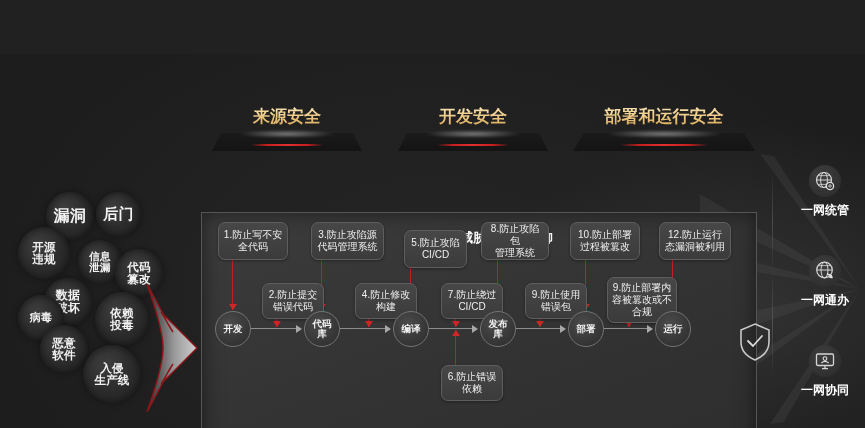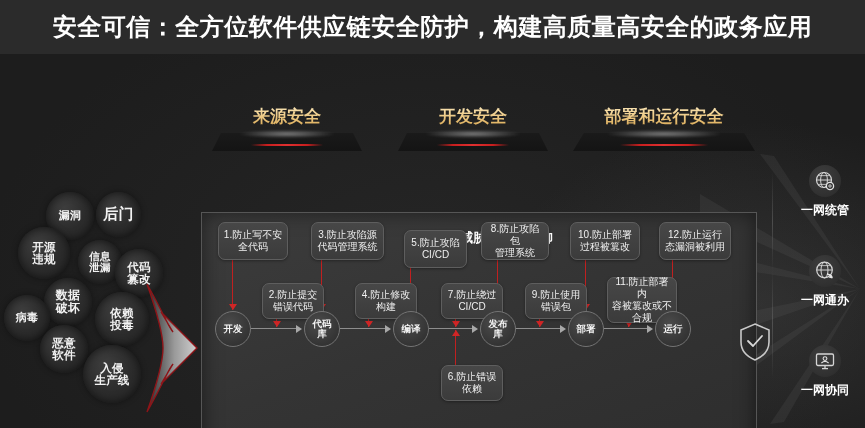--- a/index.html
+++ b/index.html
@@ -128,39 +128,36 @@
   .rail-sep{
     position:absolute;left:772px;width:1px;
     background:linear-gradient(180deg,rgba(120,120,120,0),rgba(120,120,120,.45),rgba(120,120,120,0));
   }
 </style>
 </head>
 <body>
 
 <div id="root">
 
-  <div class="header">
-    <div class="header-title">安全可信：全方位软件供应链安全防护，构建高质量高安全的政务应用</div>
-  </div>
 
   <div class="stage">
 
     <svg width="160" height="270" viewBox="0 0 160 270" style="position:absolute;left:700px;top:100px;opacity:.5;">
       <g fill="#6a6a6a" opacity="0.32">
         <polygon points="160,135 0,40 0,62"></polygon>
         <polygon points="160,135 6,96 6,110"></polygon>
         <polygon points="160,135 0,168 0,190"></polygon>
         <polygon points="160,135 10,230 12,244"></polygon>
         <polygon points="160,135 60,0 74,2"></polygon>
         <polygon points="160,135 70,270 84,268"></polygon>
       </g>
     </svg>
 
     <div id="bubble-layer">
-        <div class="bubble" style="left: 46px; top: 138px; width: 48px; height: 48px; font-size: 11px;">
+        <div class="bubble" style="left: 46px; top: 138px; width: 48px; height: 48px; font-size: 16px;">
           <span>
             <span style="display:block">漏洞</span>
           </span>
         </div>
         <div class="bubble" style="left: 96px; top: 138px; width: 45px; height: 45px; font-size: 15px;">
           <span>
             <span style="display:block">后门</span>
           </span>
         </div>
         <div class="bubble" style="left: 18px; top: 173px; width: 52px; height: 52px; font-size: 11.5px;">
@@ -186,21 +183,21 @@
             <span style="display:block">数据</span>
             <span style="display:block">破坏</span>
           </span>
         </div>
         <div class="bubble" style="left: 95px; top: 238px; width: 54px; height: 54px; font-size: 11.5px;">
           <span>
             <span style="display:block">依赖</span>
             <span style="display:block">投毒</span>
           </span>
         </div>
-        <div class="bubble" style="left: 4px; top: 241px; width: 46px; height: 46px; font-size: 11px;">
+        <div class="bubble" style="left: 18px; top: 241px; width: 46px; height: 46px; font-size: 11px;">
           <span>
             <span style="display:block">病毒</span>
           </span>
         </div>
         <div class="bubble" style="left: 40px; top: 271px; width: 48px; height: 48px; font-size: 11.5px;">
           <span>
             <span style="display:block">恶意</span>
             <span style="display:block">软件</span>
           </span>
         </div>
@@ -331,21 +328,21 @@
           </span>
         </div>
         <div class="card" style="left: 570px; top: 168px; width: 70px; height: 38px;">
           <span>
             <span style="display:block">10.防止部署</span>
             <span style="display:block">过程被篡改</span>
           </span>
         </div>
         <div class="card" style="left: 607px; top: 223px; width: 70px; height: 46px;">
           <span>
-            <span style="display:block">11.防止部署内</span>
+            <span style="display:block">9.防止部署内</span>
             <span style="display:block">容被篡改或不</span>
             <span style="display:block">合规</span>
           </span>
         </div>
         <div class="card" style="left: 659px; top: 168px; width: 72px; height: 38px;">
           <span>
             <span style="display:block">12.防止运行</span>
             <span style="display:block">态漏洞被利用</span>
           </span>
         </div>

